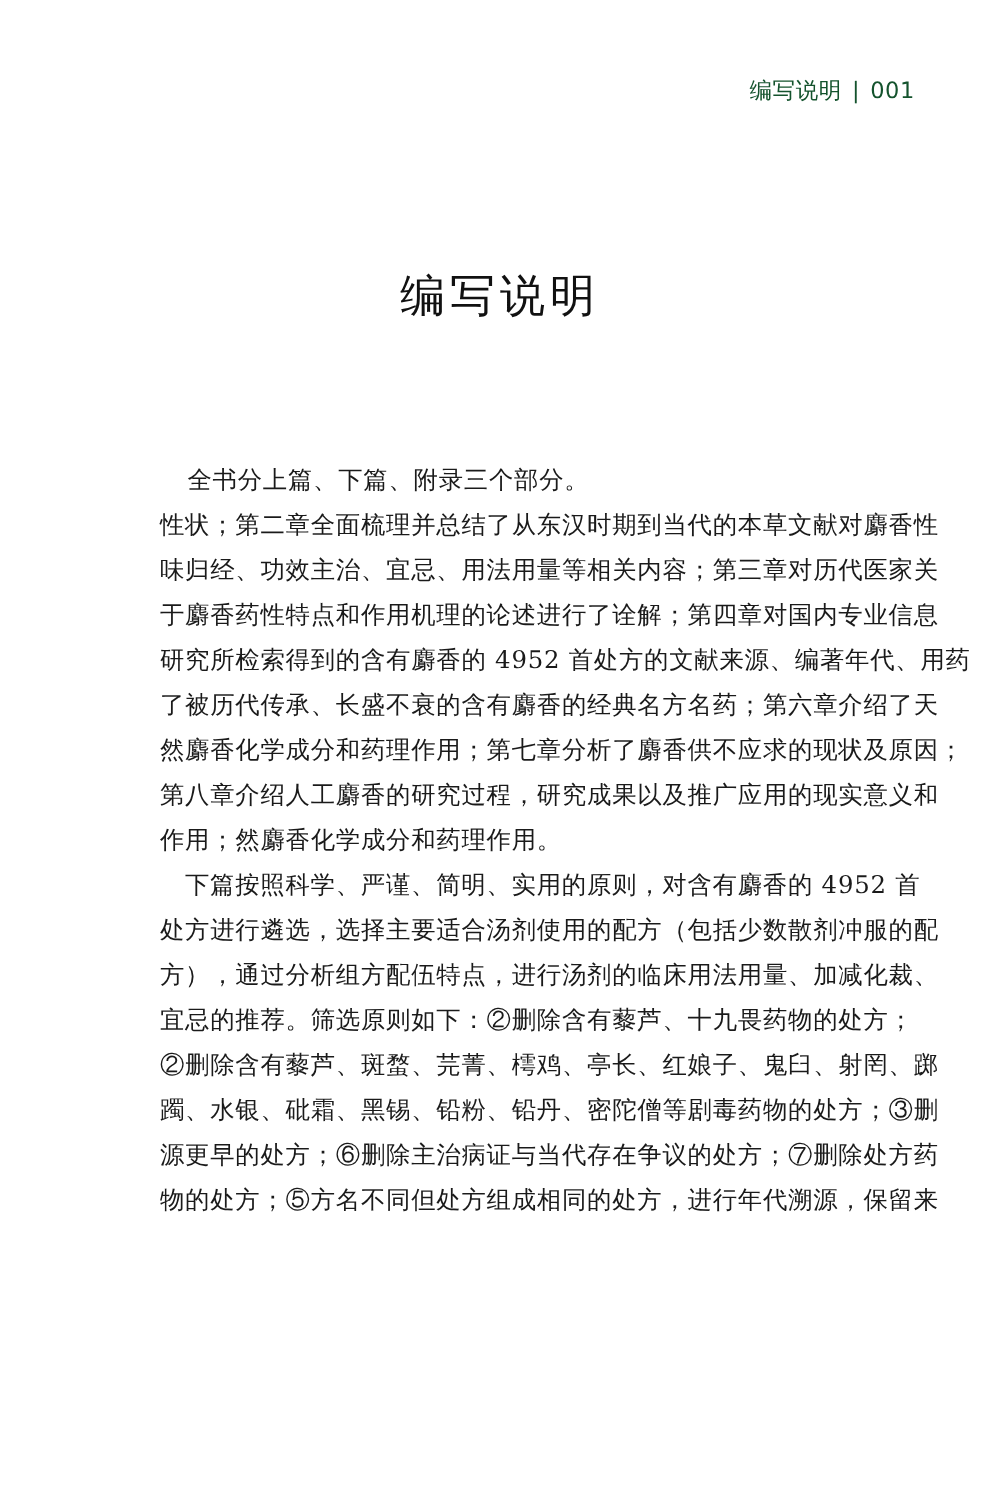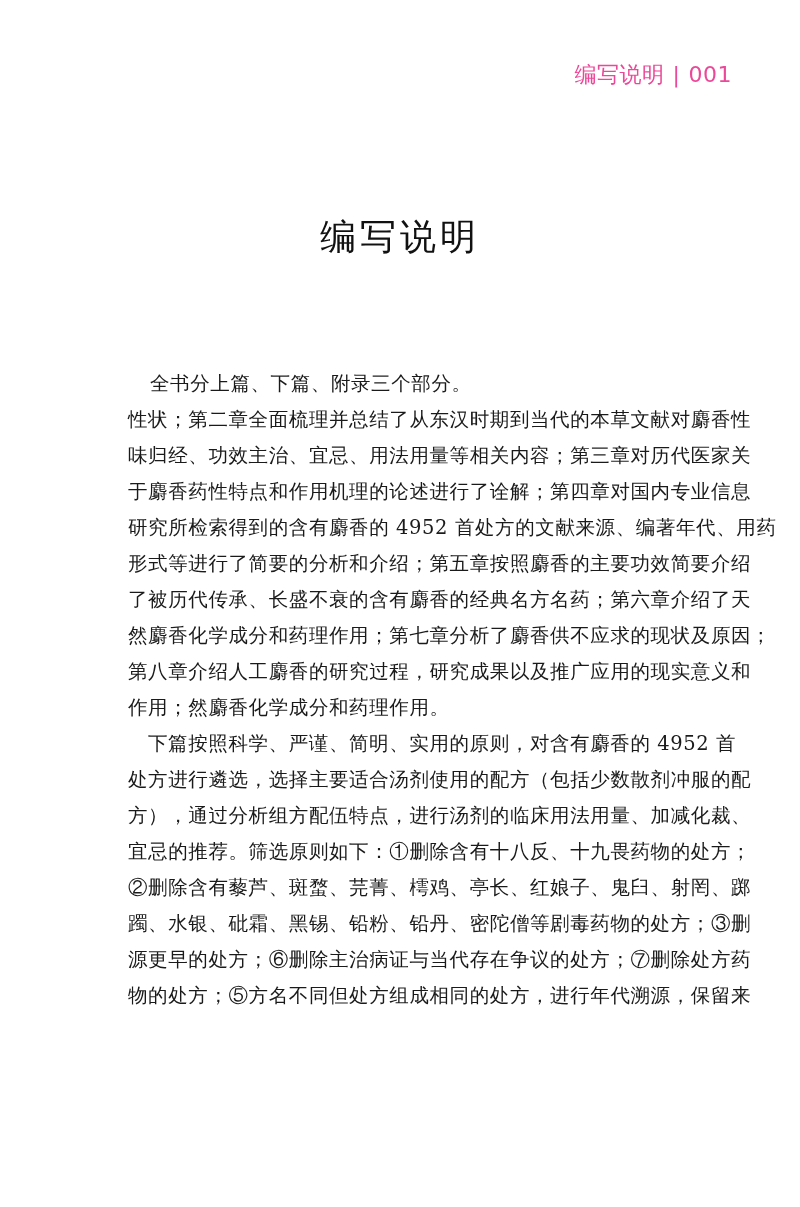--- a/index.html
+++ b/index.html
@@ -1,19 +1,19 @@
 <!DOCTYPE html>
 <html><head>
 <meta charset="utf-8">
 <style>
   html, body { margin: 0; padding: 0; background: #ffffff; }
   body { width: 800px; height: 1207px; position: relative; overflow: hidden;
          font-family: "DejaVu Serif", "Liberation Serif", serif; color: #1a1a1a; }
-  .running-head { position: absolute; top: 60px; right: 68px; font-size: 22px;
-                  font-family: "DejaVu Sans", "Liberation Sans", sans-serif; letter-spacing: 0.5px; color: #ec4899; }
+  .running-head { position: absolute; top: 60px; right: 68px; font-size: 18px;
+                  font-family: "DejaVu Sans", "Liberation Sans", sans-serif; letter-spacing: 0.5px; color: #14532d; }
   .running-head .sep { margin: 0 8px; }
   .page-title { position: absolute; top: 189px; left: 0; width: 800px; text-align: center;
                 font-size: 36px; letter-spacing: 4px; color: #111;
                 font-family: "DejaVu Sans", "Liberation Sans", sans-serif; font-weight: normal; }
   .body { position: absolute; left: 80px; top: 366px; width: 636px; }
   .line { height: 36px; line-height: 36px; font-size: 19.5px; white-space: nowrap;
           text-align: justify; text-align-last: justify; letter-spacing: 0.6px; margin-left: 48px; }
   .line.last { text-align-last: left; }
   .line.indent { padding-left: 20px; }
 </style>
@@ -25,26 +25,25 @@
 </div>
 
 <h1 class="page-title">编写说明</h1>
 
 <div class="body">
   <div class="line indent last" style="padding-left:22px">全书分上篇、下篇、附录三个部分。</div>
   <div class="line">性状；第二章全面梳理并总结了从东汉时期到当代的本草文献对麝香性</div>
   <div class="line">味归经、功效主治、宜忌、用法用量等相关内容；第三章对历代医家关</div>
   <div class="line">于麝香药性特点和作用机理的论述进行了诠解；第四章对国内专业信息</div>
   <div class="line">研究所检索得到的含有麝香的 4952 首处方的文献来源、编著年代、用药</div>
-  <div class="line">形式等进行了简要的分析和介绍；第五章按照麝香的主要功效简要介绍</div>
   <div class="line">了被历代传承、长盛不衰的含有麝香的经典名方名药；第六章介绍了天</div>
   <div class="line">然麝香化学成分和药理作用；第七章分析了麝香供不应求的现状及原因；</div>
   <div class="line">第八章介绍人工麝香的研究过程，研究成果以及推广应用的现实意义和</div>
   <div class="line last">作用；然麝香化学成分和药理作用。</div>
   <div class="line indent">下篇按照科学、严谨、简明、实用的原则，对含有麝香的 4952 首</div>
   <div class="line">处方进行遴选，选择主要适合汤剂使用的配方（包括少数散剂冲服的配</div>
   <div class="line">方），通过分析组方配伍特点，进行汤剂的临床用法用量、加减化裁、</div>
-  <div class="line">宜忌的推荐。筛选原则如下：①删除含有十八反、十九畏药物的处方；</div>
+  <div class="line">宜忌的推荐。筛选原则如下：②删除含有藜芦、十九畏药物的处方；</div>
   <div class="line">②删除含有藜芦、斑蝥、芫菁、樗鸡、亭长、红娘子、鬼臼、射罔、踯</div>
   <div class="line">躅、水银、砒霜、黑锡、铅粉、铅丹、密陀僧等剧毒药物的处方；③删</div>
   <div class="line">源更早的处方；⑥删除主治病证与当代存在争议的处方；⑦删除处方药</div>
   <div class="line">物的处方；⑤方名不同但处方组成相同的处方，进行年代溯源，保留来</div>
 </div>
 
 </body></html>

